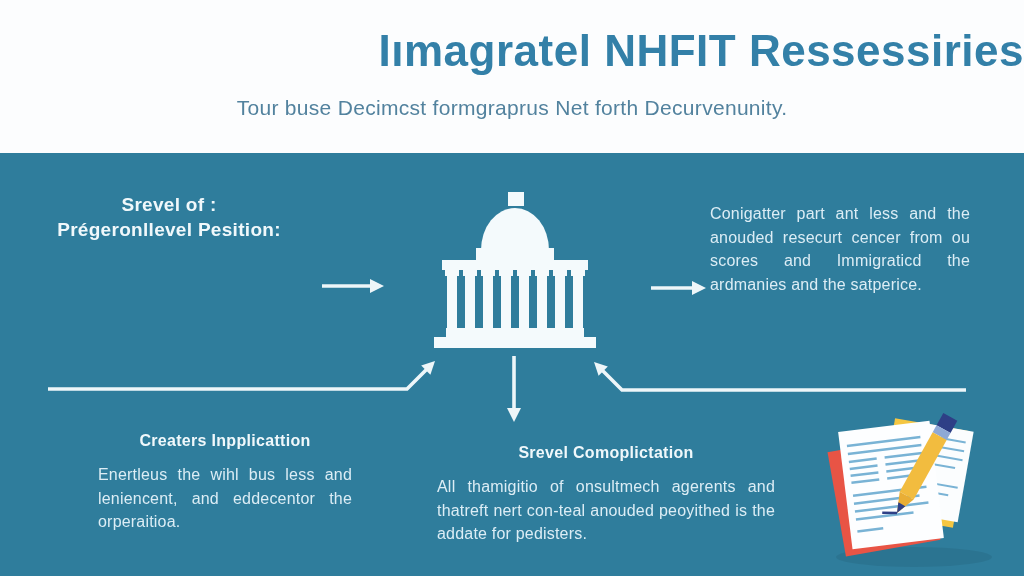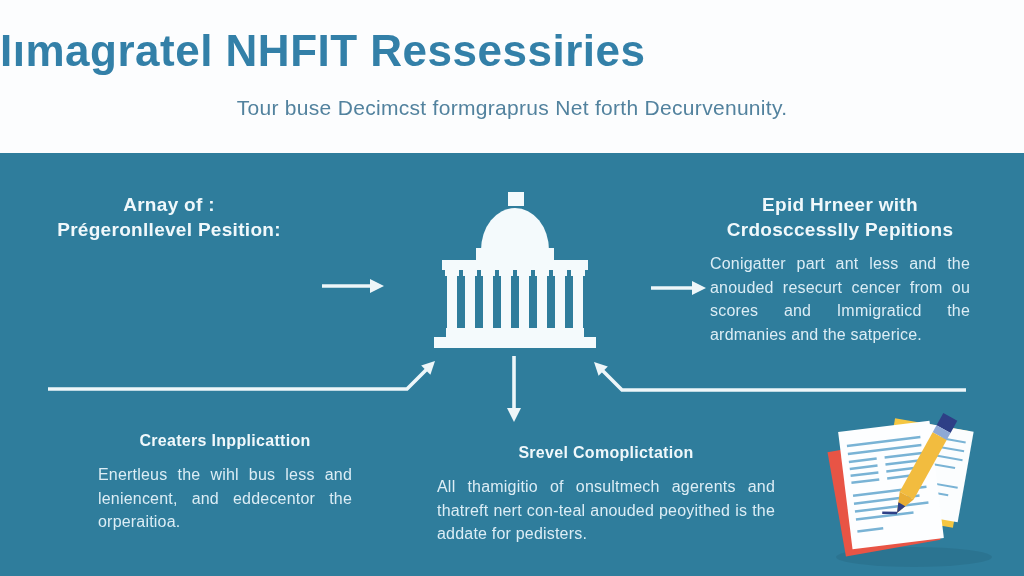--- a/index.html
+++ b/index.html
@@ -9,21 +9,21 @@
     overflow:hidden;
     background:#2f7d9c;
     font-family:"Liberation Sans", sans-serif;
   }
   .header{
     position:absolute;left:0;top:0;width:1024px;height:153px;
     background:#fcfdfe;
   }
   .title{
     position:absolute;left:0;top:26px;width:1024px;
-    text-align:left;
+    text-align:right;
     font-size:44px;font-weight:700;color:#3380a8;letter-spacing:.5px;
   }
   .subtitle{
     position:absolute;left:0;top:96px;width:1024px;
     text-align:center;
     font-size:21px;color:#52829e;letter-spacing:.3px;
   }
   .block{position:absolute;}
   .block h3{
     margin:0;
@@ -48,27 +48,25 @@
 <body>
 
 <div class="stage">
 
   <div class="header">
     <div class="title">Iımagratel NHFIT Ressessiries</div>
     <div class="subtitle">Tour buse Decimcst formgraprus Net forth Decurvenunity.</div>
   </div>
 
   <div class="block tl">
-    <h3>Arnay of :
+    <h3>Srevel of :
 Prégeronllevel Pesition:</h3>
   </div>
 
   <div class="block tr">
-    <h3>Epid Hrneer with
-Crdosccesslly Pepitions</h3>
     <p>Conigatter part ant less and the anouded resecurt cencer from ou scores and Immigraticd the ardmanies and the satperice.</p>
   </div>
 
   <div class="block bl">
     <h3>Creaters Inpplicattion</h3>
     <p>Enertleus the wihl bus less and leniencent, and eddecentor the orperaitioa.</p>
   </div>
 
   <div class="block bc">
     <h3>Srevel Comoplictation</h3>

